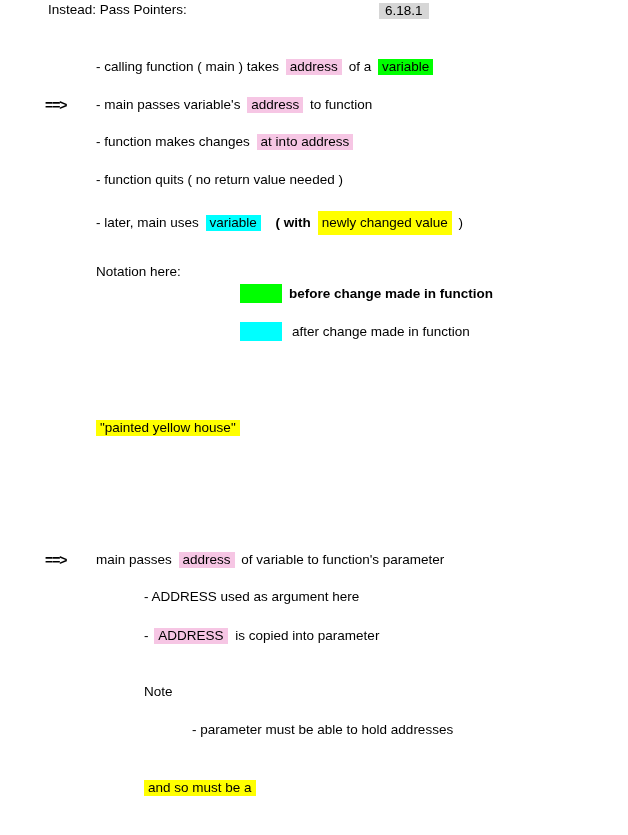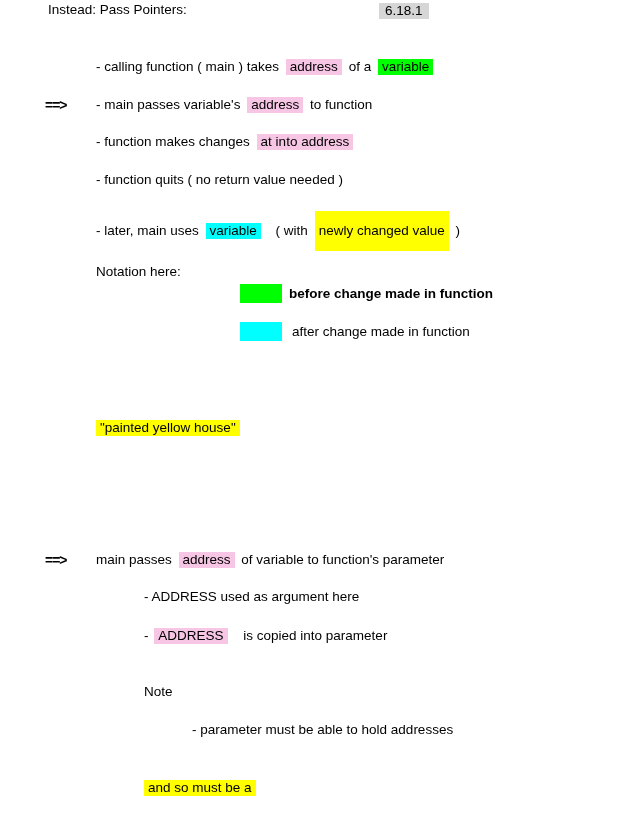--- a/index.html
+++ b/index.html
@@ -74,22 +74,22 @@
   <span class="hl-pink sp" style="padding:1px 4px; margin:0 3px;">at into address</span>
 </div>
 
 <div class="line" style="left:96px; top:173px;text-align:right;">
   <span>- function quits  ( no return value needed )</span>
 </div>
 
 <div class="line" style="left:96px; top:211px;">
   <span>- later, main  uses</span>
   <span class="hl-cyan sp" style="padding:1px 4px; margin:0 3px;">variable</span>
-  <span class="sp" style="margin-left:8px;">( with</span>
-  <span class="hl-yellow sp" style="padding:13px 4px; margin:0 3px;">newly changed value</span>
+  <span class="sp" style="margin-left:8px;font-weight:bold;">( with</span>
+  <span class="hl-yellow sp" style="padding:5px 4px; margin:0 3px;">newly changed value</span>
   <span>)</span>
 </div>
 
 <div class="line" style="left:96px; top:265px;">
   <span>Notation here:</span>
 </div>
 
 <div class="swatch sw-green" style="left:240px; top:284px;"></div>
 <div class="line" style="left:289px; top:287px;font-weight:bold;">
   <span>before change made in function</span>
@@ -114,21 +114,21 @@
   <span>of variable to function's parameter</span>
 </div>
 
 <div class="line" style="left:144px; top:590px;">
   <span>- ADDRESS used as argument here</span>
 </div>
 
 <div class="line" style="left:144px; top:628px;">
   <span>-</span>
   <span class="hl-pink sp" style="padding:1px 4px; margin:0 2px;">ADDRESS</span>
-  <span class="sp" style="margin-left:10px;">is copied into parameter</span>
+  <span class="sp" style="margin-left:2px;">is copied into parameter</span>
 </div>
 
 <div class="line" style="left:144px; top:685px;">
   <span>Note</span>
 </div>
 
 <div class="line" style="left:192px; top:723px;">
   <span>- parameter must be able to hold addresses</span>
 </div>
 

